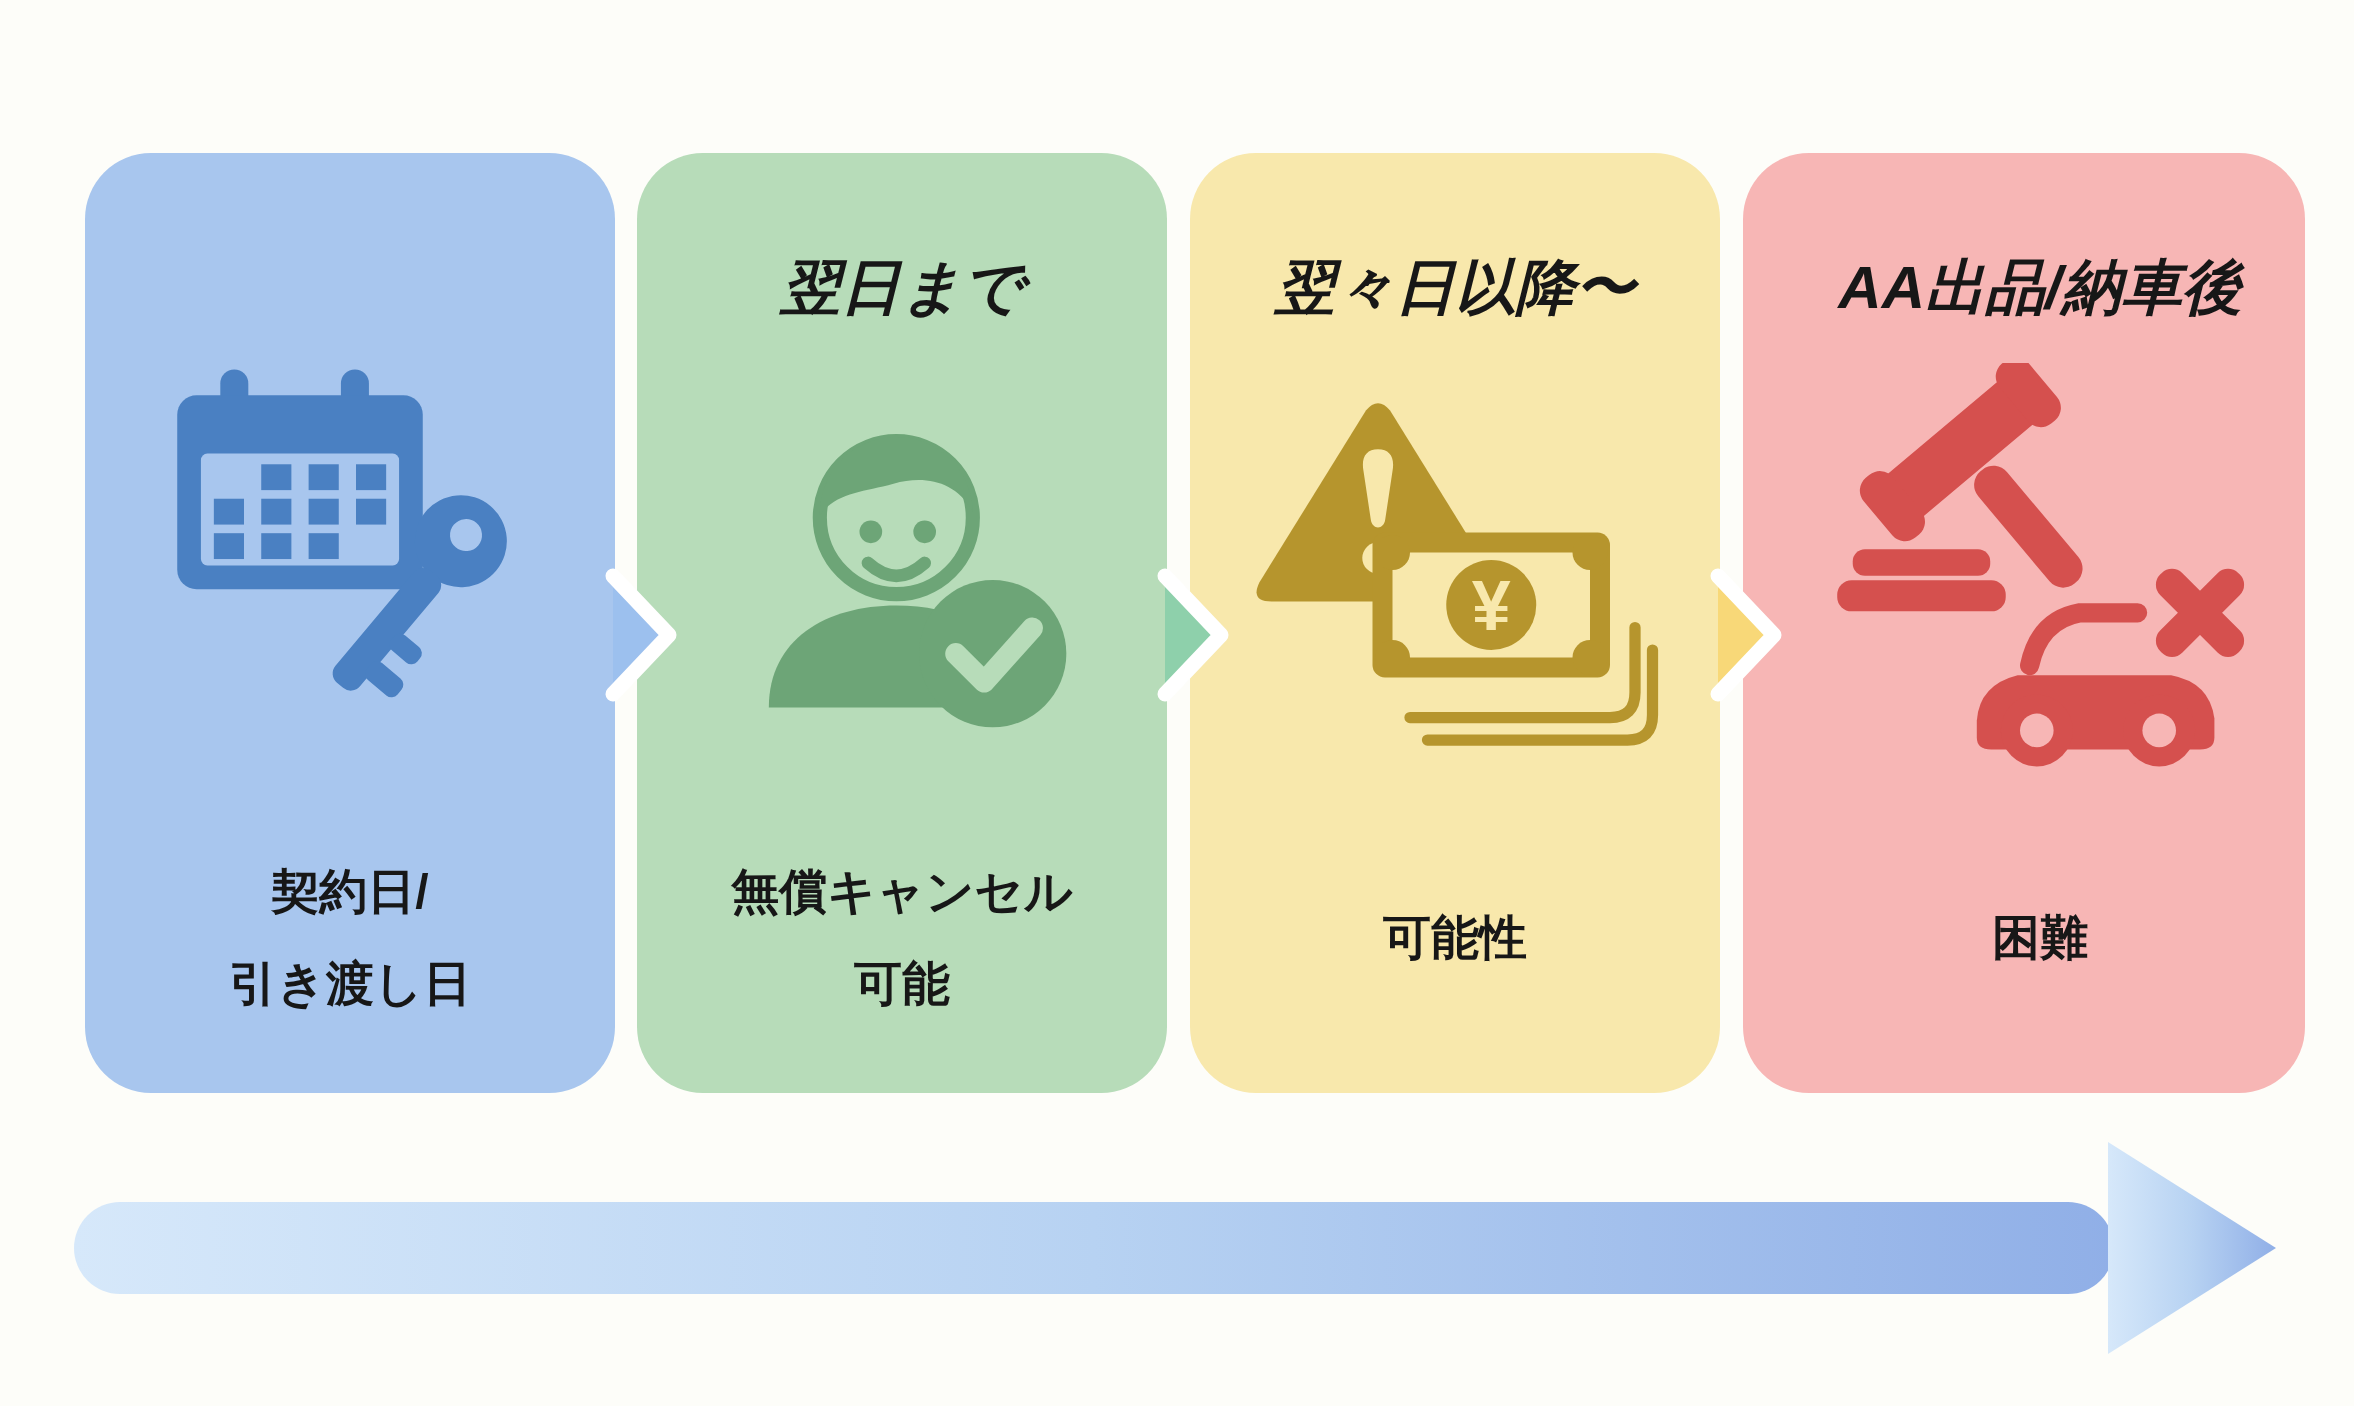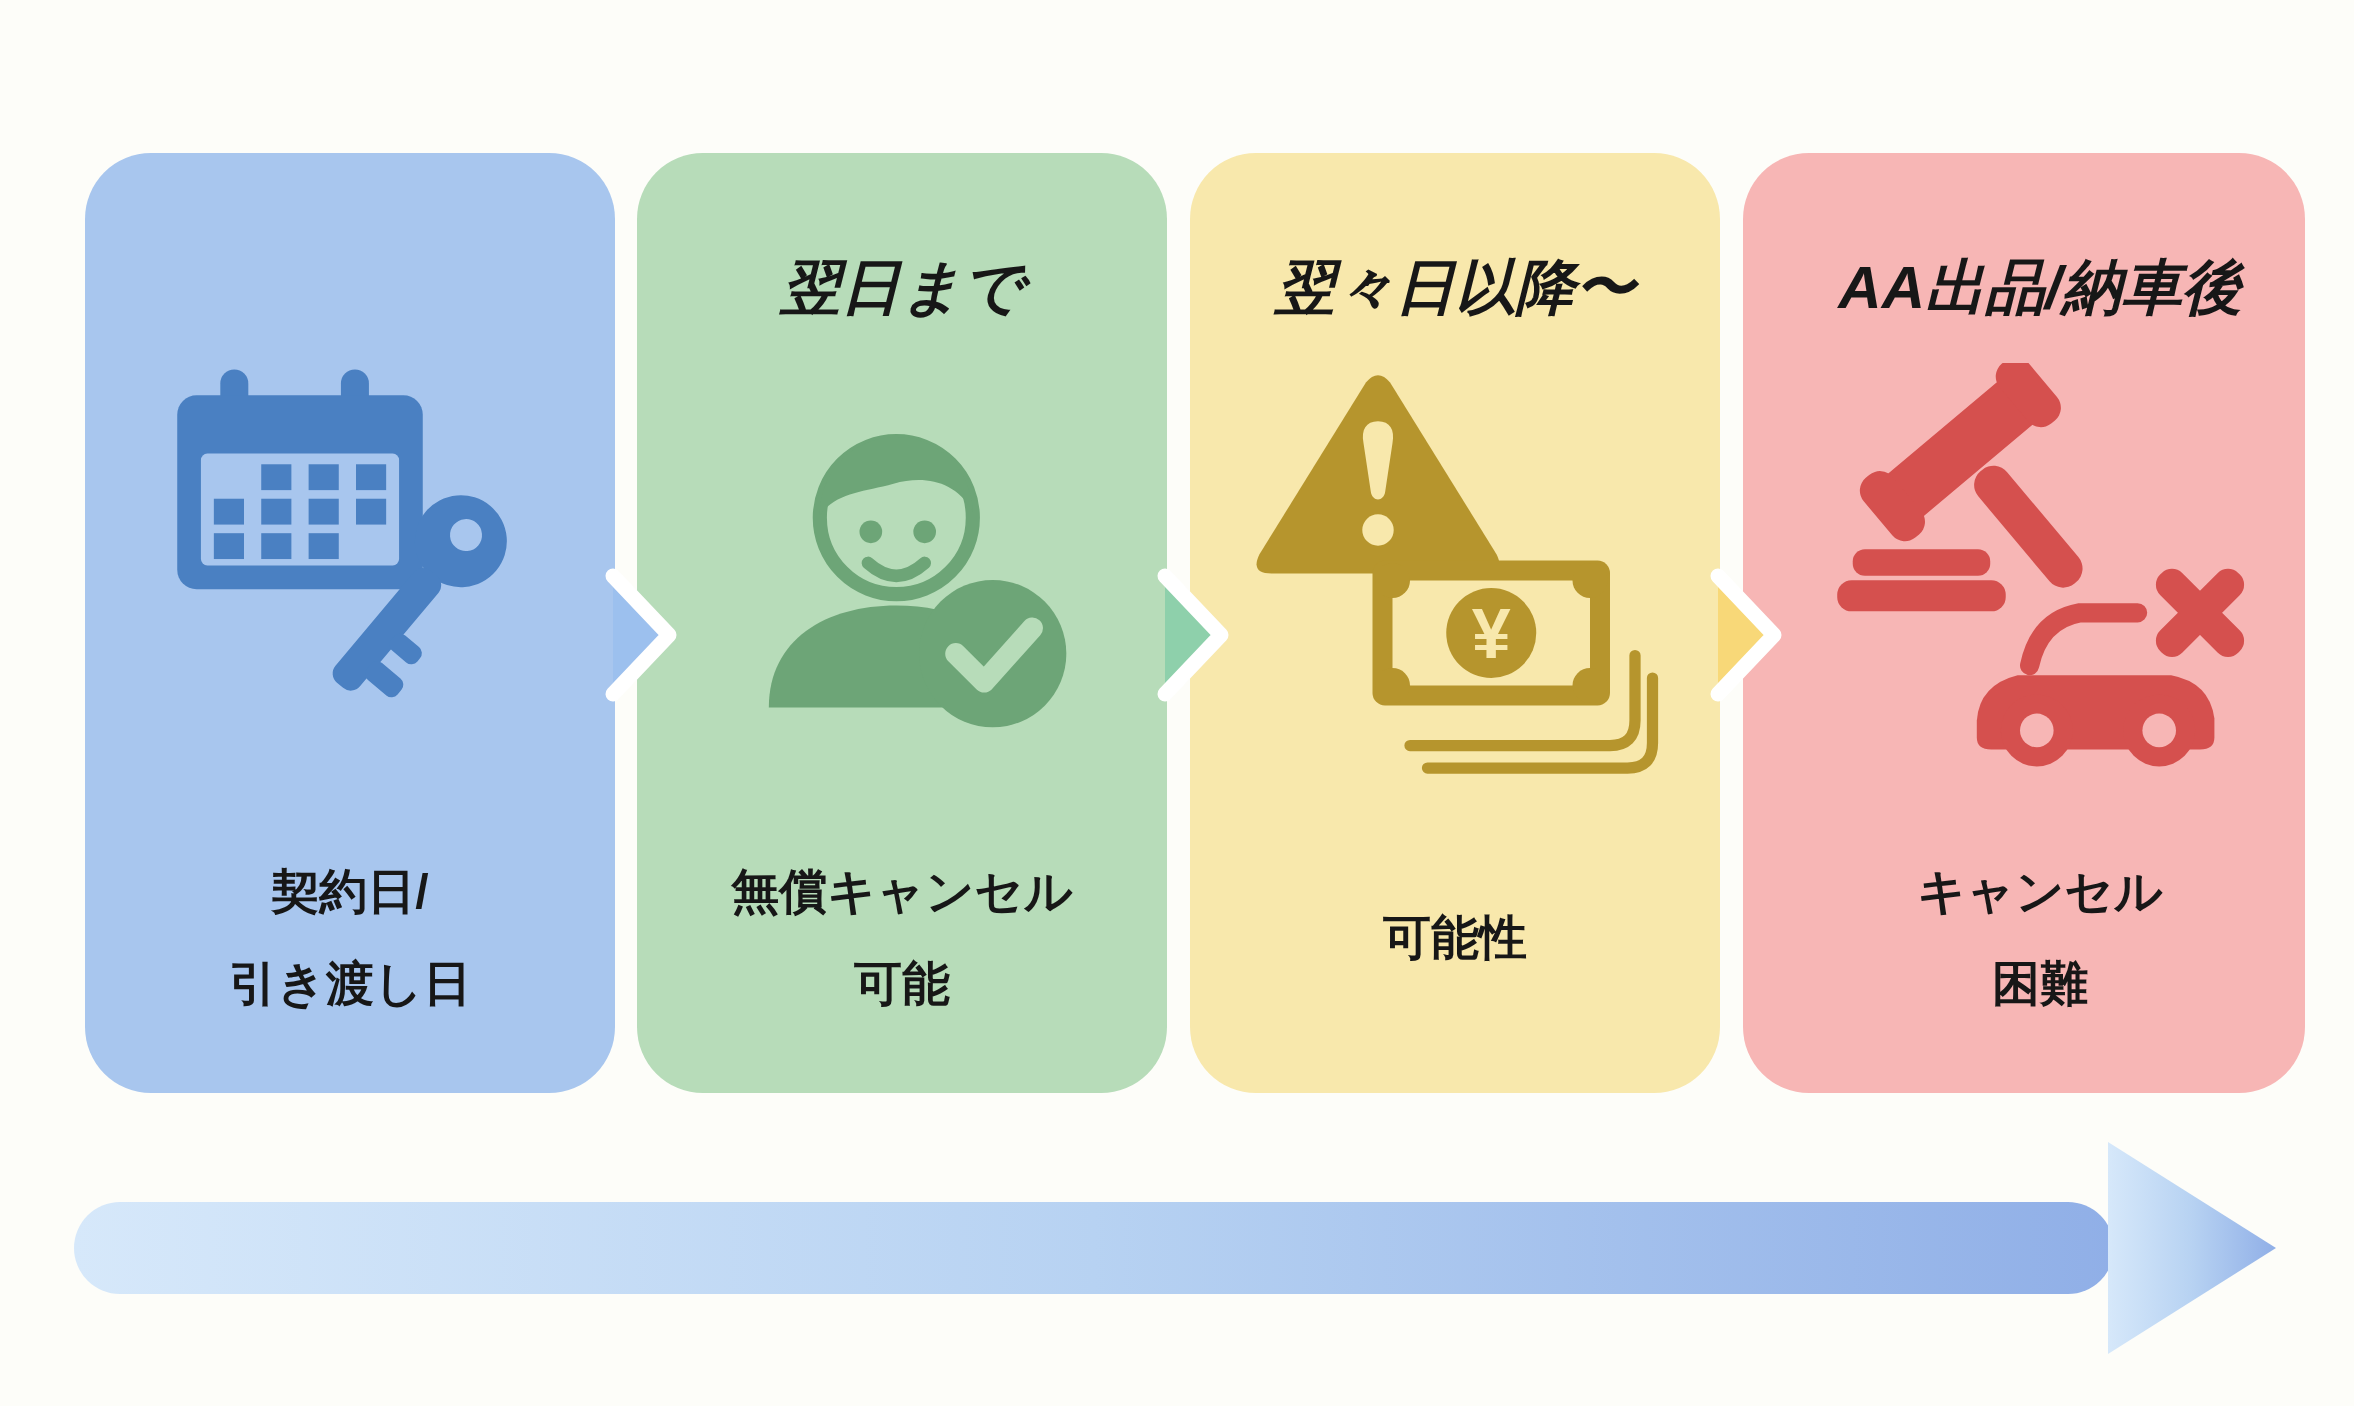--- a/index.html
+++ b/index.html
@@ -8,21 +8,21 @@
     background:#fdfdf9;
     font-family:"Liberation Sans","DejaVu Sans",sans-serif;
   }
   .panel{
     position:absolute;top:153px;width:530px;height:940px;
     border-radius:66px;background:var(--panel-color);
     display:flex;flex-direction:column;
   }
   #panel-1{left:85px;}
   #panel-2{left:637px;}
-  #panel-3{left:1190px;}
+  #panel-3{left:1190px;gap:28px;}
   #panel-4{left:1743px;padding-left:32px;}
   .panel-header{
     height:210px;padding-top:60px;box-sizing:border-box;
     display:flex;align-items:center;justify-content:center;
     font-size:60px;font-weight:800;color:#171717;white-space:nowrap;font-style:italic;
   }
   .icon-area{
     flex:1;position:relative;margin:0 auto;width:460px;
   }
   .panel-caption{
@@ -159,21 +159,20 @@
       <circle cx="64" cy="142" r="14" fill="var(--panel-color)"></circle>
       <circle cx="166" cy="142" r="30" fill="var(--icon-color)"></circle>
       <circle cx="166" cy="142" r="14" fill="var(--panel-color)"></circle>
       <g transform="translate(200,44)" fill="var(--icon-color)">
         <rect x="-46" y="-13" width="92" height="26" rx="12" transform="rotate(45)"></rect>
         <rect x="-46" y="-13" width="92" height="26" rx="12" transform="rotate(-45)"></rect>
       </g>
     </svg>
   </div>
   <div class="panel-caption">
-    <span>キャンセル</span>
     <span>困難</span>
   </div>
 </div>
 
 <svg id="timeline-arrow" width="2206" height="222" viewBox="0 0 2206 222">
   <defs>
     <linearGradient id="arrow-grad" x1="0" y1="0" x2="1" y2="0">
       <stop offset="0%" stop-color="#d6e8fa"></stop>
       <stop offset="50%" stop-color="#b7d2f2"></stop>
       <stop offset="100%" stop-color="#90afe7"></stop>

